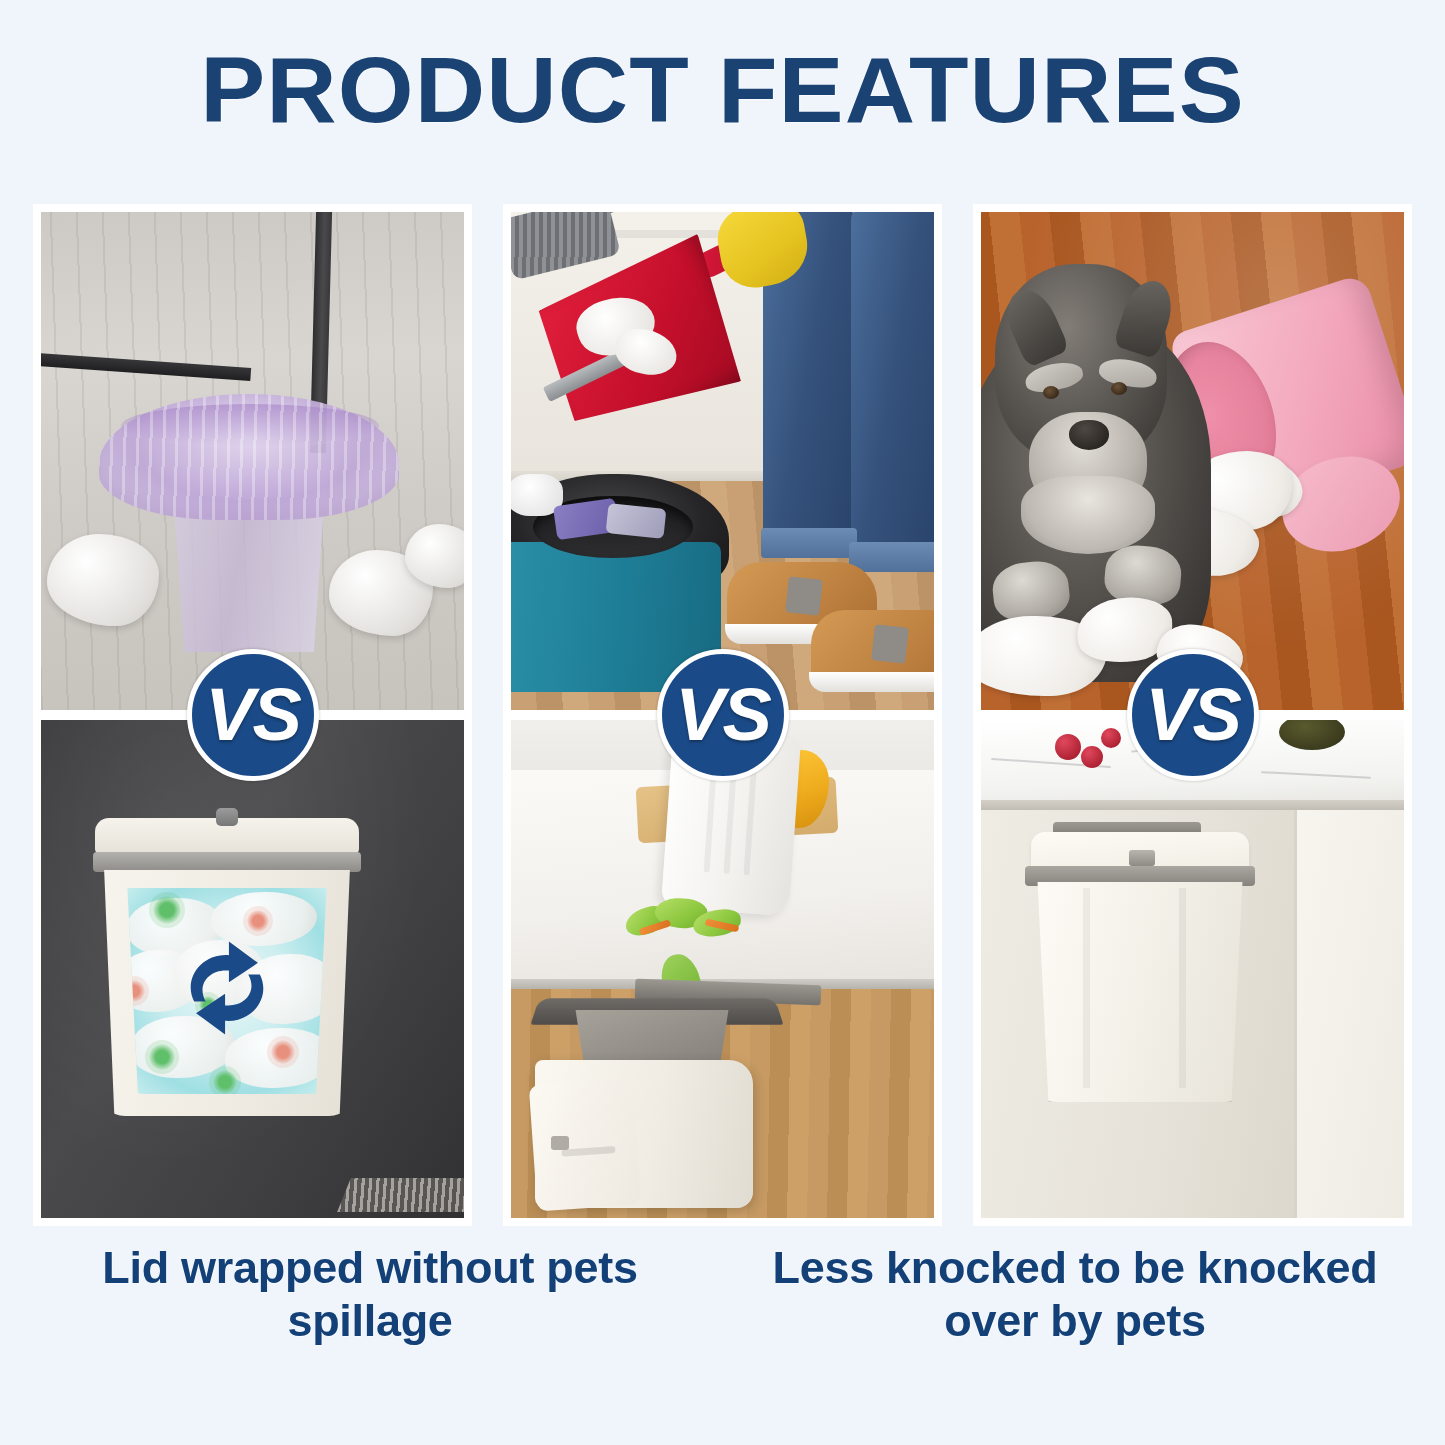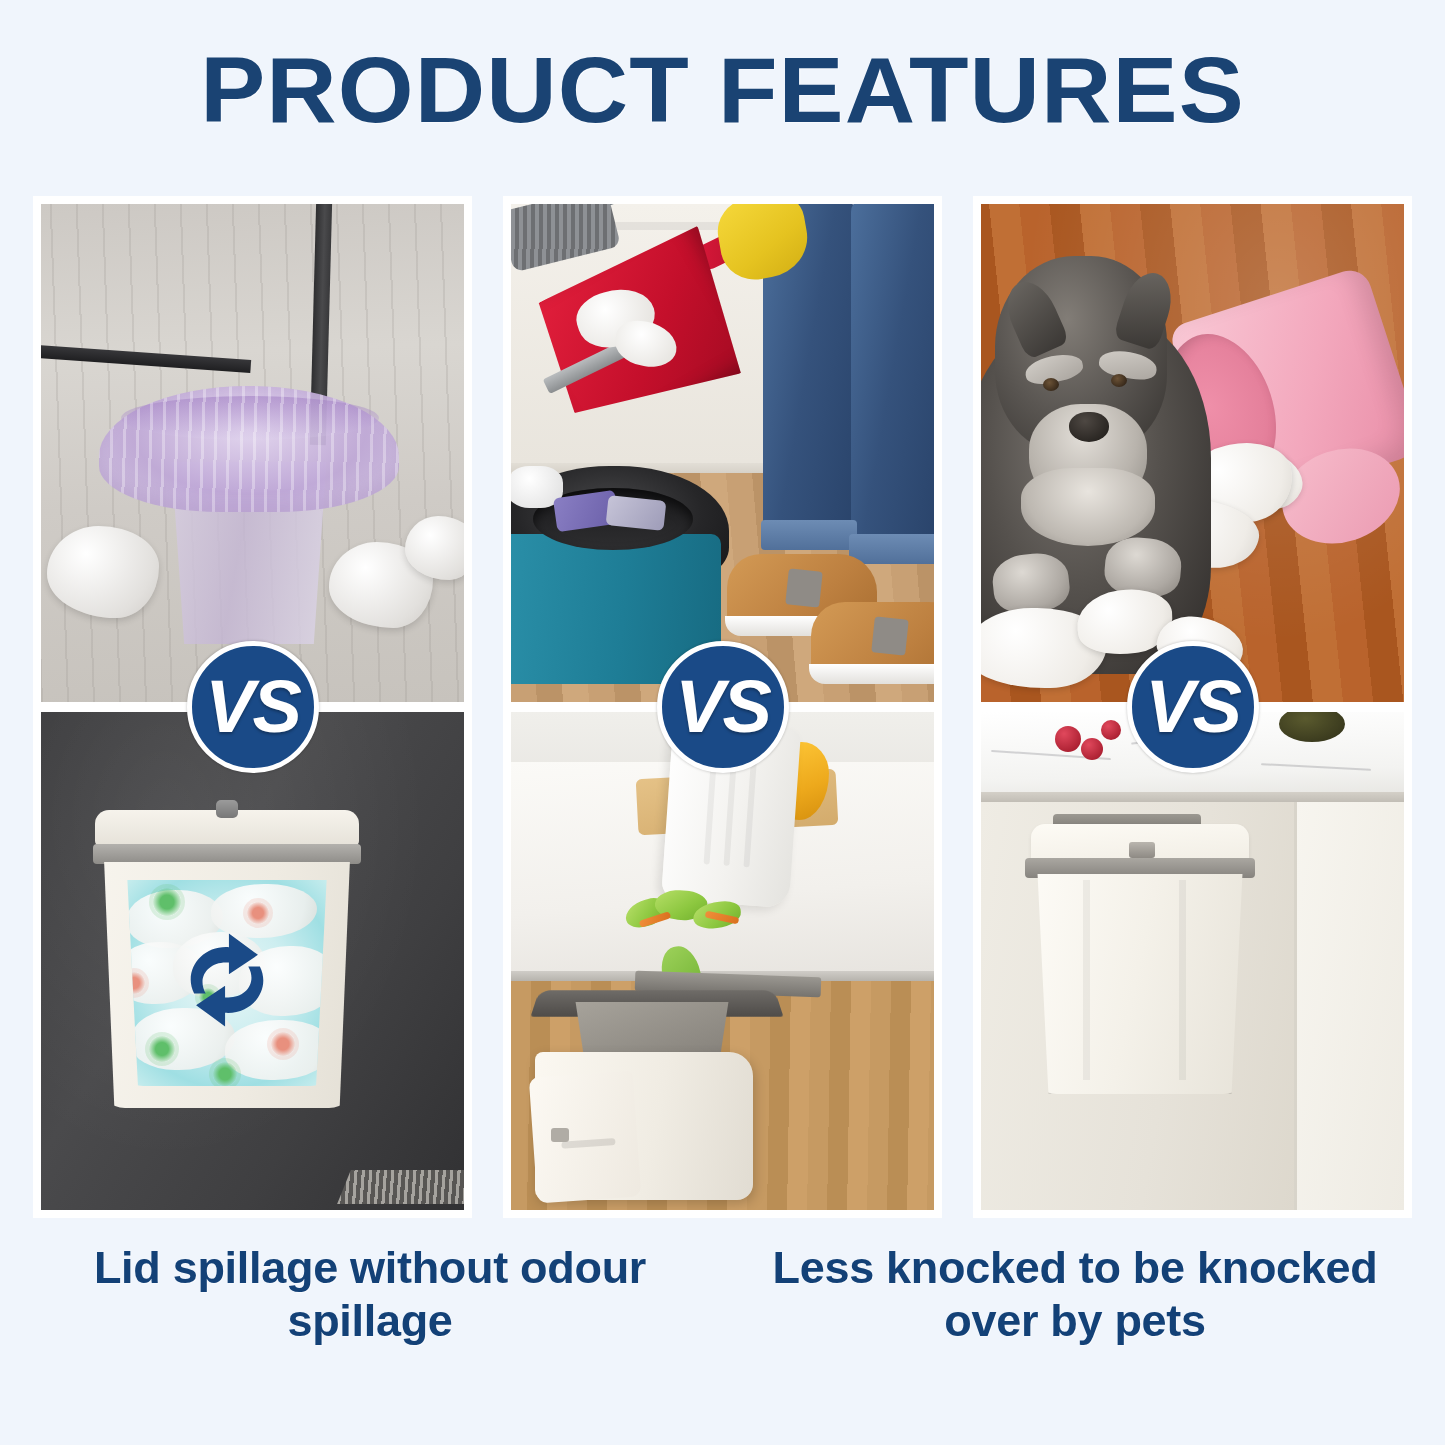--- a/index.html
+++ b/index.html
@@ -27,21 +27,21 @@
     color: #1a4373;
     transform: scaleX(1.06);
     text-shadow: 1px 1px 0 rgba(255,255,255,0.5);
     line-height: 1;
     white-space: nowrap;
   }
 
   
   .panels {
     position: absolute;
-    top: 196px;
+    top: 204px;
     left: 33px;
     width: 1379px;
     height: 1022px;
     display: flex;
     gap: 31px;
   }
 
   .panel {
     flex: 1;
     background: #ffffff;
@@ -787,15 +787,15 @@
     </div>
 
     <div class="vs-badge">
       <span>VS</span>
     </div>
   </div>
 
 </div>
 
 <div class="captions">
-  <div class="caption">Lid spillage without odour spillage</div>
+  <div class="caption">Lid wrapped without pets spillage</div>
   <div class="caption">Less knocked to be knocked over by pets</div>
 </div>
 
 </body></html>

